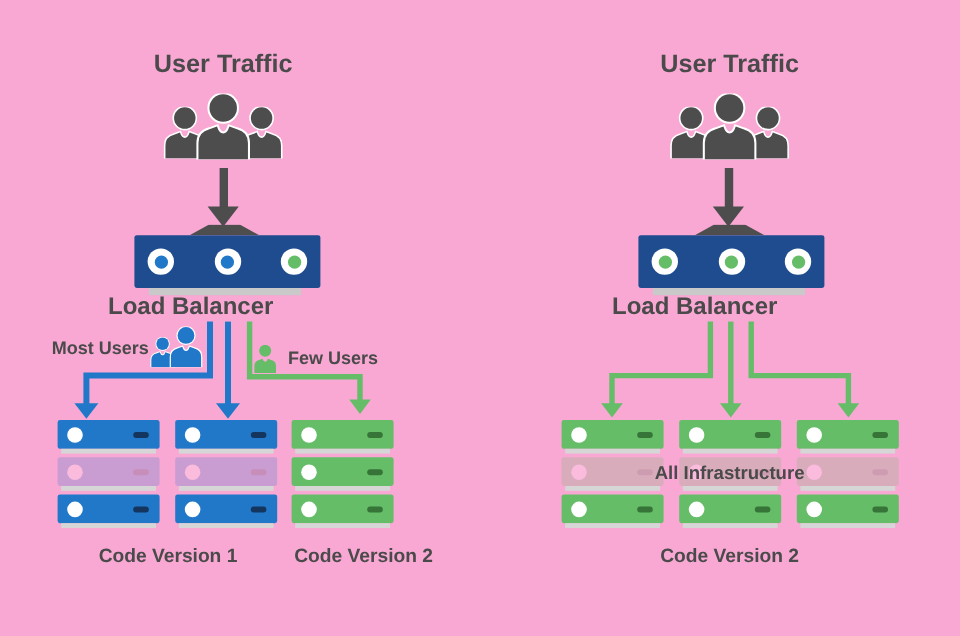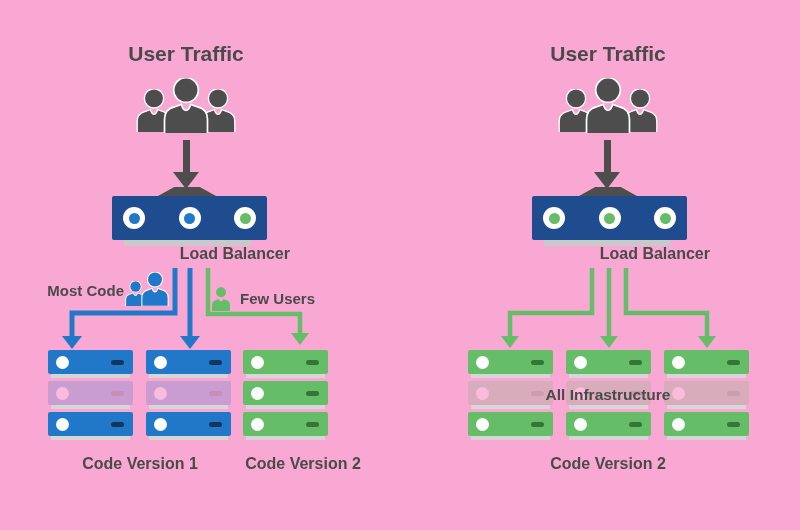--- a/index.html
+++ b/index.html
@@ -1,21 +1,21 @@
 <!DOCTYPE html>
 <html style="--c-navy: #1E4C8F; --c-blue: #2278C8; --c-blue-dash: #14355E; --c-green: #65BD68; --c-green-dash: #377438; --c-gray: #4A4A4A; --c-icon: #4D4D4D; --c-shadow: #D6D6D6;"><head>
 <meta charset="utf-8">
 <style>
   html,body{margin:0;padding:0;background:#fff;}
   .stage{position:relative;width:800px;height:530px;background:#f9a8d4;overflow:hidden;
          font-family:"Liberation Sans","DejaVu Sans",sans-serif;}
   .abs{position:absolute;}
   .txt{position:absolute;font-weight:bold;color:var(--c-gray);white-space:nowrap;}
   .title{font-size:21px;text-align:center;width:200px;}
-  .lbl-lb{font-size:16px;text-align:right;width:200px;}
+  .lbl-lb{font-size:20px;text-align:left;width:200px;}
   .cap{font-size:16px;text-align:center;}
   .small-lbl{font-size:15px;}
   .band-lbl{font-size:15.5px;text-align:center;width:200px;z-index:5;}
   
   .lb-box{position:absolute;width:155px;height:44px;background:var(--c-navy);border-radius:2px;
           display:flex;align-items:center;justify-content:space-between;padding:0 11px;box-sizing:border-box;}
   .lb-port{width:22px;height:22px;border-radius:50%;background:#fff;display:flex;align-items:center;justify-content:center;}
   .lb-dot{width:11px;height:11px;border-radius:50%;}
   .dot-blue{background:var(--c-blue);}
   .dot-green{background:var(--c-green);}
@@ -81,21 +81,21 @@
 
   <svg class="flow" style="left:0;top:268px;" width="340" height="84" viewBox="0 0 340 84">
     <polyline points="175,0 175,45 72,45 72,69" style="stroke:var(--c-blue);stroke-width:5;"></polyline>
     <polygon points="62,68 82,68 72,81" style="fill:var(--c-blue);"></polygon>
     <polyline points="190,0 190,69" style="stroke:var(--c-blue);stroke-width:5;"></polyline>
     <polygon points="180,68 200,68 190,81" style="fill:var(--c-blue);"></polygon>
     <polyline points="208,0 208,46 300,46 300,66" style="stroke:var(--c-green);stroke-width:4.5;"></polyline>
     <polygon points="291,65 309,65 300,77" style="fill:var(--c-green);"></polygon>
   </svg>
 
-  <div class="txt small-lbl" style="left:30px;top:282px;width:94px;text-align:right;">Most Code</div>
+  <div class="txt small-lbl" style="left:30px;top:282px;width:94px;text-align:right;">Most Users</div>
   <svg class="abs" style="left:125px;top:271px;fill:var(--c-blue);" width="50" height="36" viewBox="0 0 50 36">
     <use href="#person" x="0" y="10" width="21" height="25" stroke="#fff" stroke-width="3" paint-order="stroke"></use>
     <use href="#person" x="16" y="1" width="28" height="34" stroke="#fff" stroke-width="3" paint-order="stroke"></use>
   </svg>
 
   <svg class="abs" style="left:211px;top:287px;fill:var(--c-green);" width="20" height="24" viewBox="0 0 20 24">
     <use href="#person" x="0" y="0" width="20" height="24"></use>
   </svg>
   <div class="txt small-lbl" style="left:240px;top:290px;text-align:right;">Few Users</div>
 

